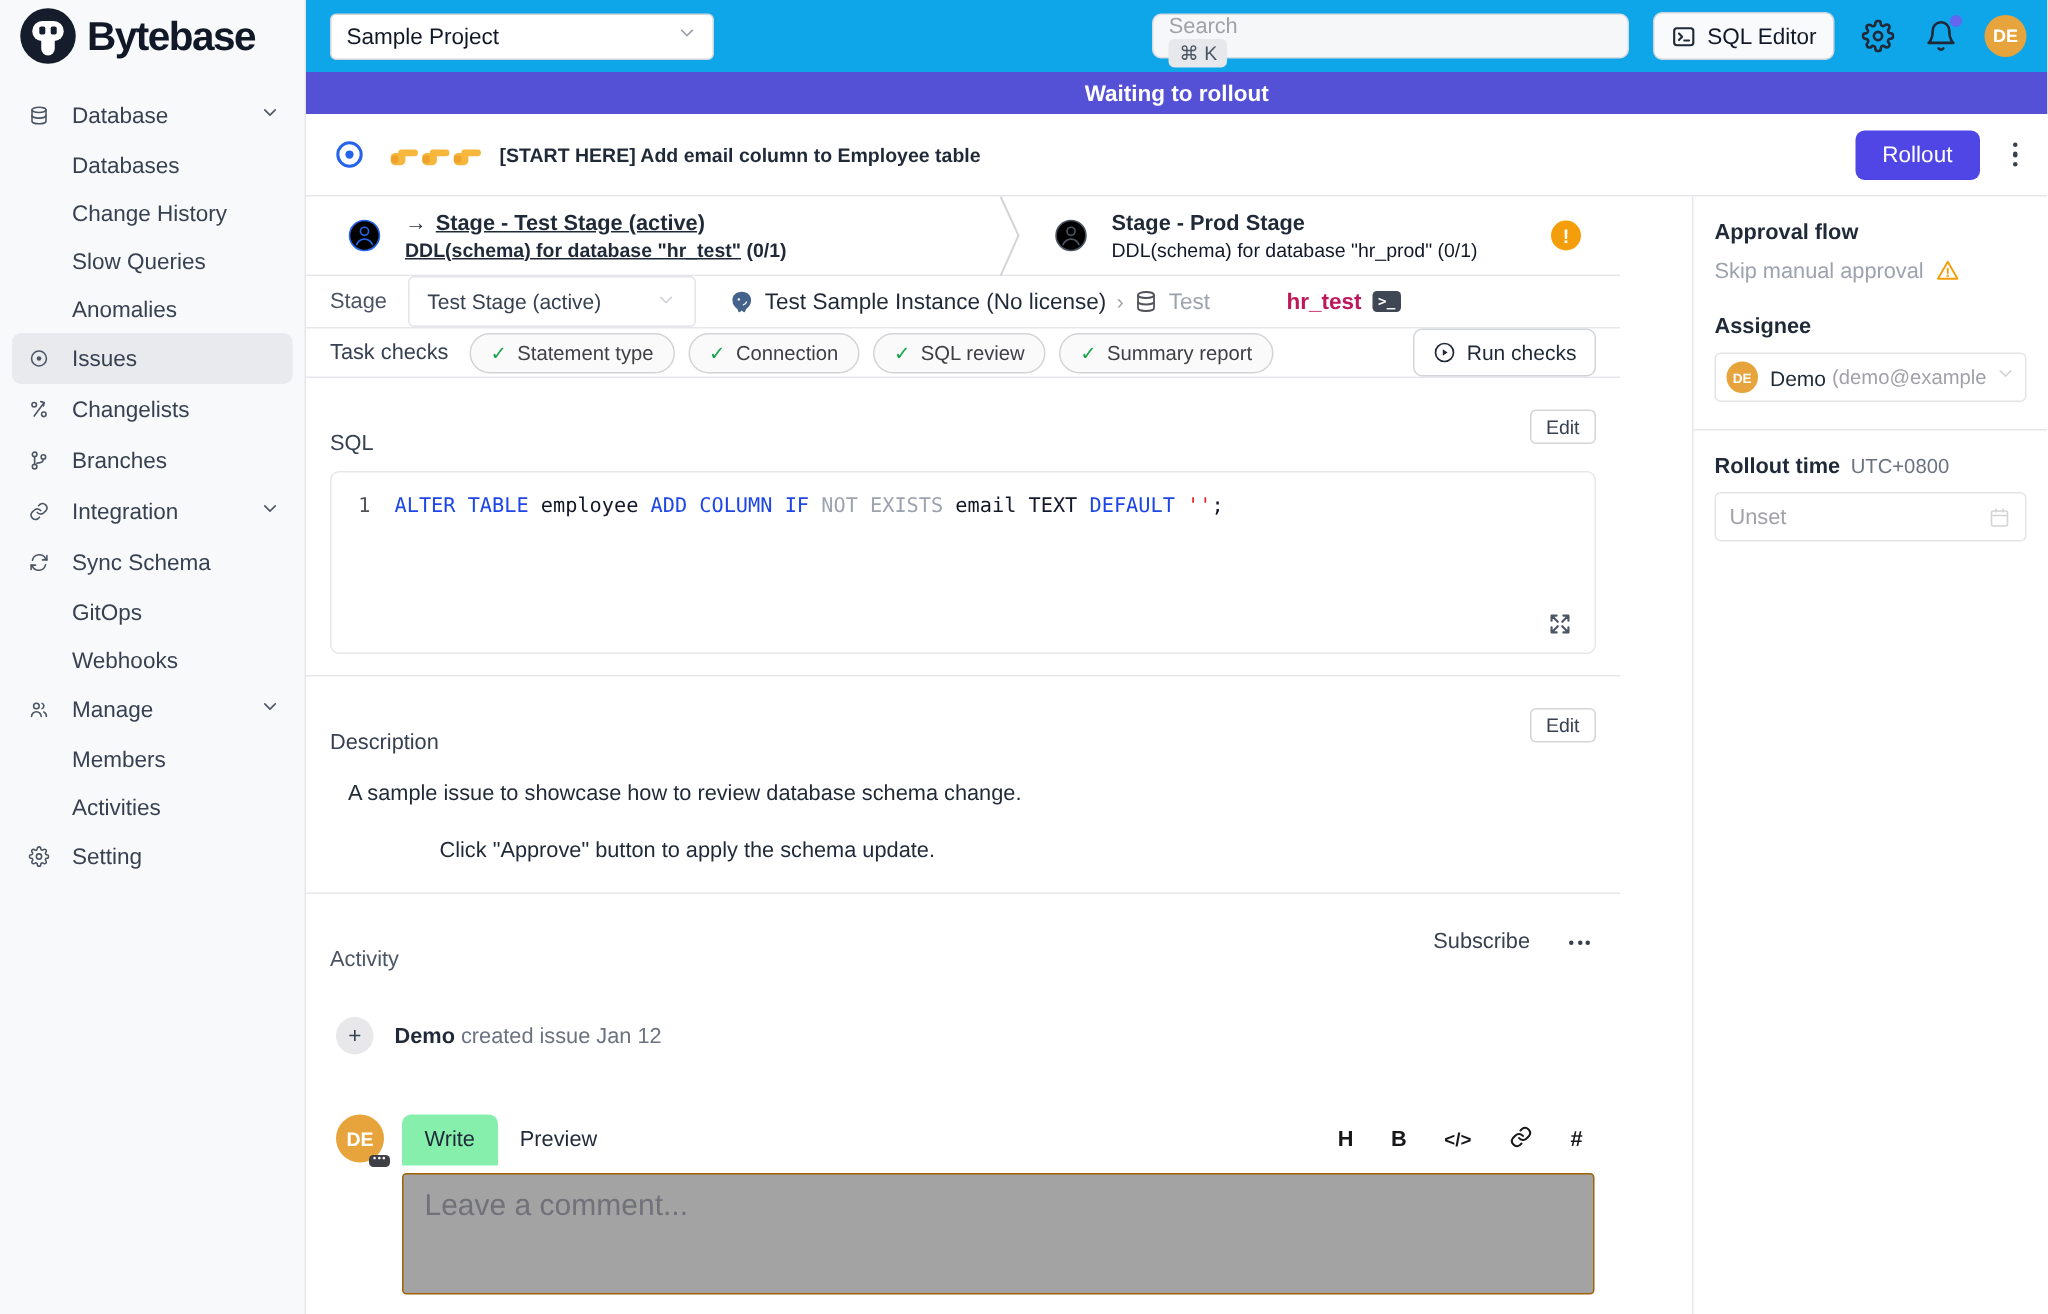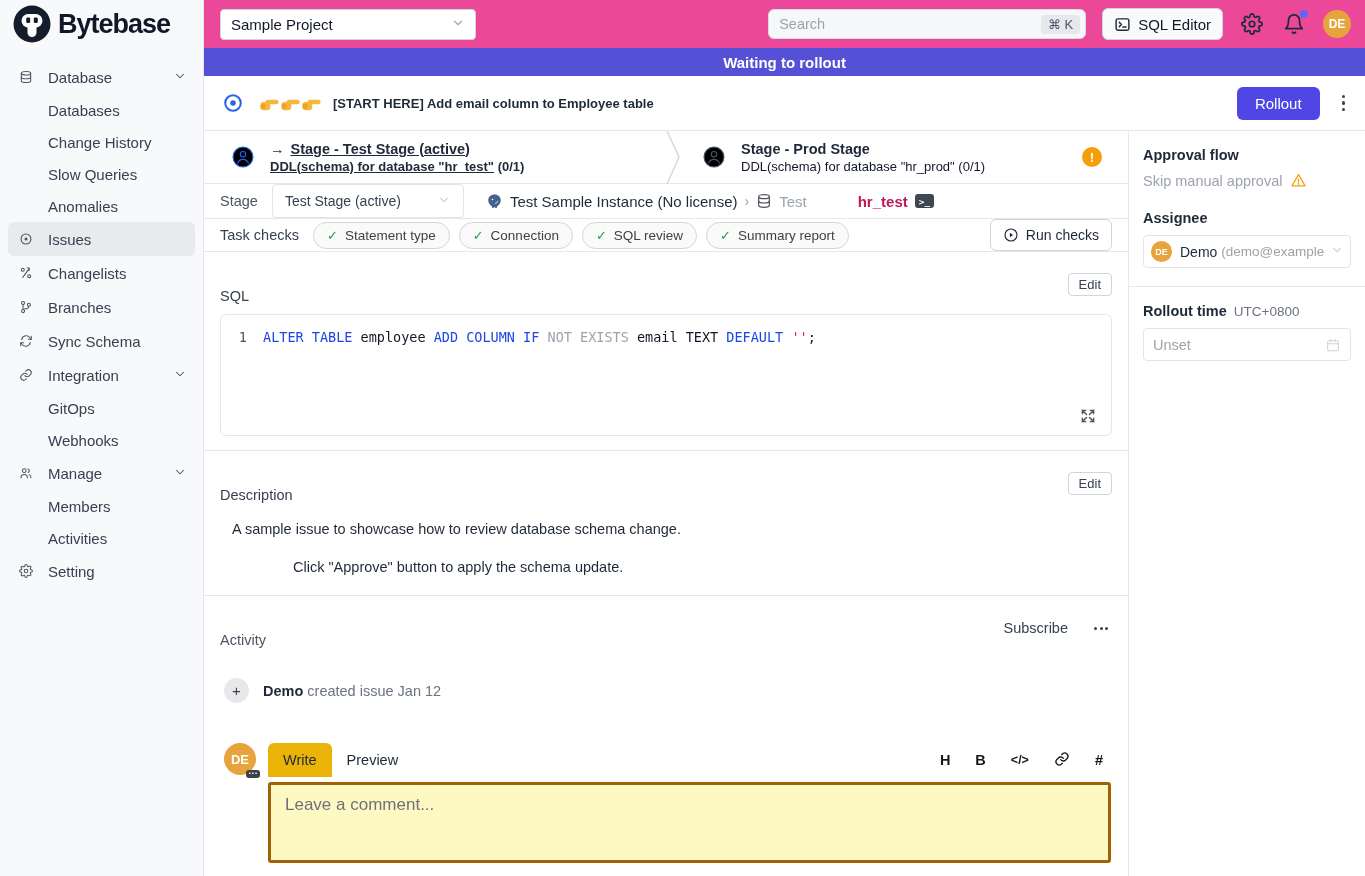--- a/index.html
+++ b/index.html
@@ -15,44 +15,44 @@
   .nav { padding:12px 8px 0 8px; font-size:15px; color:#374151; }
   .nav-item { display:flex; align-items:center; height:34px; padding:0 8px; border-radius:6px; cursor:pointer; }
   .nav-item .nicon { width:20px; height:20px; margin-right:12px; display:flex; align-items:center; justify-content:center; color:#4b5563; }
   .nav-item .chev { margin-left:auto; color:#6b7280; }
   .nav-sub { display:flex; align-items:center; height:32px; padding-left:40px; border-radius:6px; cursor:pointer; }
   .nav-item.active { background:#e8eaed; font-weight:500; }
   .nav svg { stroke:#4b5563; fill:none; stroke-width:1.8; stroke-linecap:round; stroke-linejoin:round; }
 
   
   .main { flex:1; display:flex; flex-direction:column; min-width:0; }
-  .topbar { height:48px; display:flex; align-items:center; padding:0 14px 0 16px; background:#ec4899; }
+  .topbar { height:48px; display:flex; align-items:center; padding:0 14px 0 16px; background:#0ea5e9; }
   .proj-select { width:256px; height:31px; border:1px solid #d1d5db; border-radius:4px; display:flex; align-items:center; padding:0 10px; font-size:15px; color:#111827; background:#fff; cursor:pointer; }
   .proj-select .chev { margin-left:auto; color:#9ca3af; }
   .topbar-right { margin-left:auto; display:flex; align-items:center; gap:16px; }
-  .search-box { width:318px; height:30px; background:#f6f7f8; border:1px solid #d8dce1; border-radius:6px; display:flex; align-items:center; padding:0 5px 0 10px; }
+  .search-box { width:318px; height:30px; background:#f6f7f8; border:1px solid #d8dce1; border-radius:6px; display:flex; align-items:flex-start; padding:0 5px 0 10px;flex-direction:column; }
   .search-box input { border:none; outline:none; background:transparent; flex:1; font-size:14.5px; font-family:"Liberation Sans",sans-serif; color:#374151; }
   .search-box input::placeholder { color:#a1a1aa; }
   .kbd { background:#e6e8eb; border-radius:4px; font-size:13px; color:#4b5563; padding:2px 7px; }
   .sqled-btn { height:32px; border:1px solid #d1d5db; border-radius:6px; background:#f9fafb; display:flex; align-items:center; gap:7px; padding:0 11px; font-size:15px; color:#111827; cursor:pointer; }
   .icon-btn { width:26px; height:26px; display:flex; align-items:center; justify-content:center; cursor:pointer; position:relative; color:#1f2937; }
   .icon-btn svg { stroke:#1f2937; fill:none; stroke-width:1.9; stroke-linecap:round; stroke-linejoin:round; }
   .noti-dot { position:absolute; top:-1px; right:-1px; width:8px; height:8px; border-radius:50%; background:#6366f1; }
   .avatar { width:28px; height:28px; border-radius:50%; background:#e7a33c; color:#fff; font-size:12px; font-weight:bold; display:flex; align-items:center; justify-content:center; cursor:pointer; }
 
   .banner { height:28px; background:#5451d6; color:#fff; font-size:15px; font-weight:bold; display:flex; align-items:center; justify-content:center; }
 
   .issue-header { height:55px; display:flex; align-items:center; padding:0 16px 0 18px; border-bottom:1px solid #e5e7eb; }
   .hands { display:flex; gap:2px; margin:0 8px 0 16px; }
   .issue-title { font-size:13px; font-weight:bold; color:#1f2937; margin-left:4px; }
   .rollout-btn { margin-left:auto; background:#4f46e5; color:#fff; border:none; border-radius:6px; font-size:15px; padding:8px 18px; cursor:pointer; font-family:"Liberation Sans",sans-serif; }
   .kebab { display:flex; flex-direction:column; align-items:center; margin-left:18px; cursor:pointer; padding:4px; }
   .kebab i { width:3.4px; height:3.4px; border-radius:50%; background:#374151; margin:1.6px 0; }
 
-  .body-row { flex:1; display:flex; min-height:0; }
+  .body-row { flex:1; display:flex; min-height:0;gap:48px; }
   .content { flex:1; min-width:0; display:flex; flex-direction:column; }
 
   
   .stage-cards { height:53px; display:flex; align-items:stretch; border-bottom:1px solid #e5e7eb; }
   .stage-card { display:flex; align-items:center; padding-left:26px; cursor:pointer; }
   .stage-card.first { width:462px; min-width:462px; }
   .stage-card.second { flex:1; padding-left:20px; }
   .pcirc { width:26px; height:26px; margin-right:14px; }
   .stage-lines { display:flex; flex-direction:column; gap:2px; }
   .stage-l1 { font-size:14.5px; font-weight:bold; }
@@ -116,26 +116,26 @@
   .act-text { margin-left:14px; font-size:14.5px; color:#6b7280; }
   .act-text b { color:#1f2937; margin-right:4px; }
 
   
   .comment-row { display:flex; margin:40px 0 0 4px; }
   .c-avatar { width:32px; height:32px; border-radius:50%; background:#e7a33c; color:#fff; font-weight:bold; font-size:13px; display:flex; align-items:center; justify-content:center; position:relative; flex-shrink:0; }
   .c-avatar .bub { position:absolute; right:-4px; bottom:-3px; background:#3f3f46; color:#fff; border-radius:3px; font-size:6px; letter-spacing:1px; padding:2px 2px 3px 3px; line-height:3px; }
   .editor { flex:1; margin-left:12px; margin-right:1px; }
   .editor-tabs { display:flex; align-items:center; }
   .tab { font-size:14.5px; padding:9px 15px; cursor:pointer; color:#1f2937; border-radius:6px 6px 0 0; }
-  .tab.active { background:#eab308;text-align:right; }
+  .tab.active { background:#86efac;text-align:right; }
   .fmt-icons { margin-left:auto; display:flex; align-items:center; gap:25px; padding-right:8px; }
   .fmt { font-size:14.5px; font-weight:bold; color:#18181b; cursor:pointer; }
   .fmt.code { font-size:12.5px; }
   .fmt svg { stroke:#18181b; fill:none; stroke-width:2; stroke-linecap:round; }
-  .comment-area { width:100%; height:81px; background:#fef9c3; border:3px solid #a16207; border-radius:3px; margin-top:5px; resize:none; padding:10px 14px; font-size:17px; font-family:"Liberation Sans",sans-serif; color:#374151; outline:none; }
+  .comment-area { width:100%; height:81px; background:#a3a3a3; border:1px solid #a16207; border-radius:3px; margin-top:5px; resize:none; padding:10px 14px; font-size:20px; font-family:"Liberation Sans",sans-serif; color:#374151; outline:none; }
   .comment-area::placeholder { color:#71717a; }
   .comment-btn { margin-top:17px; height:31px; border:1px solid #e4e4e7; background:#fff; border-radius:6px; color:#a1a1aa; font-size:14.5px; padding:0 15px; cursor:default; font-family:"Liberation Sans",sans-serif; }
 
   
   .rpanel { width:237px; min-width:237px; border-left:1px solid #e5e7eb; padding:16px 14px 0 14px; }
   .rp-title { font-size:14.5px; font-weight:bold; color:#1f2937; }
   .rp-skip { display:flex; align-items:center; gap:8px; margin-top:9px; font-size:14.5px; color:#9ca3af; }
   .rp-skip svg { stroke:#f59e0b; fill:none; stroke-width:1.8; stroke-linejoin:round; stroke-linecap:round; }
   .rp-assignee-title { margin-top:21px; }
   .assignee-select { margin-top:9px; height:33px; border:1px solid #e4e4e7; border-radius:4px; display:flex; align-items:center; padding:0 6px 0 7px; cursor:pointer; overflow:hidden; white-space:nowrap; }
@@ -226,40 +226,40 @@
               <path d="M7 7.6v8.8"></path>
               <path d="M17 10.6c0 3.4-4 4.4-7.4 4.4"></path>
             </svg>
         </span>
         <span>Branches</span>
       </div>
 
       <div class="nav-item">
         <span class="nicon">
           <svg class="chev-svg" width="18" height="18" viewBox="0 0 24 24">
+              <path d="M10 13a5 5 0 007.5.5l2.5-2.5a5 5 0 00-7-7L11.5 5.5"></path>
+              <path d="M14 11a5 5 0 00-7.5-.5L4 13a5 5 0 007 7l1.5-1.5"></path>
+            </svg>
+        </span>
+        <span>Integration</span>
+        <span class="chev"><svg class="chev-svg" viewBox="0 0 24 24">
+              <path d="M6 9l6 6 6-6"></path>
+            </svg></span>
+      </div>
+
+      <div class="nav-item">
+        <span class="nicon">
+          <svg class="chev-svg" width="18" height="18" viewBox="0 0 24 24">
               <path d="M21 4v5h-5"></path>
               <path d="M3 20v-5h5"></path>
               <path d="M4.5 9.5A8 8 0 0119.5 7.5L21 9"></path>
               <path d="M19.5 14.5A8 8 0 014.5 16.5L3 15"></path>
             </svg>
         </span>
         <span>Sync Schema</span>
-      </div>
-
-      <div class="nav-item">
-        <span class="nicon">
-          <svg class="chev-svg" width="18" height="18" viewBox="0 0 24 24">
-              <path d="M10 13a5 5 0 007.5.5l2.5-2.5a5 5 0 00-7-7L11.5 5.5"></path>
-              <path d="M14 11a5 5 0 00-7.5-.5L4 13a5 5 0 007 7l1.5-1.5"></path>
-            </svg>
-        </span>
-        <span>Integration</span>
-        <span class="chev"><svg class="chev-svg" viewBox="0 0 24 24">
-              <path d="M6 9l6 6 6-6"></path>
-            </svg></span>
       </div>
       <div class="nav-sub">
           <span>GitOps</span>
         </div>
       <div class="nav-sub">
           <span>Webhooks</span>
         </div>
 
       <div class="nav-item">
         <span class="nicon">

